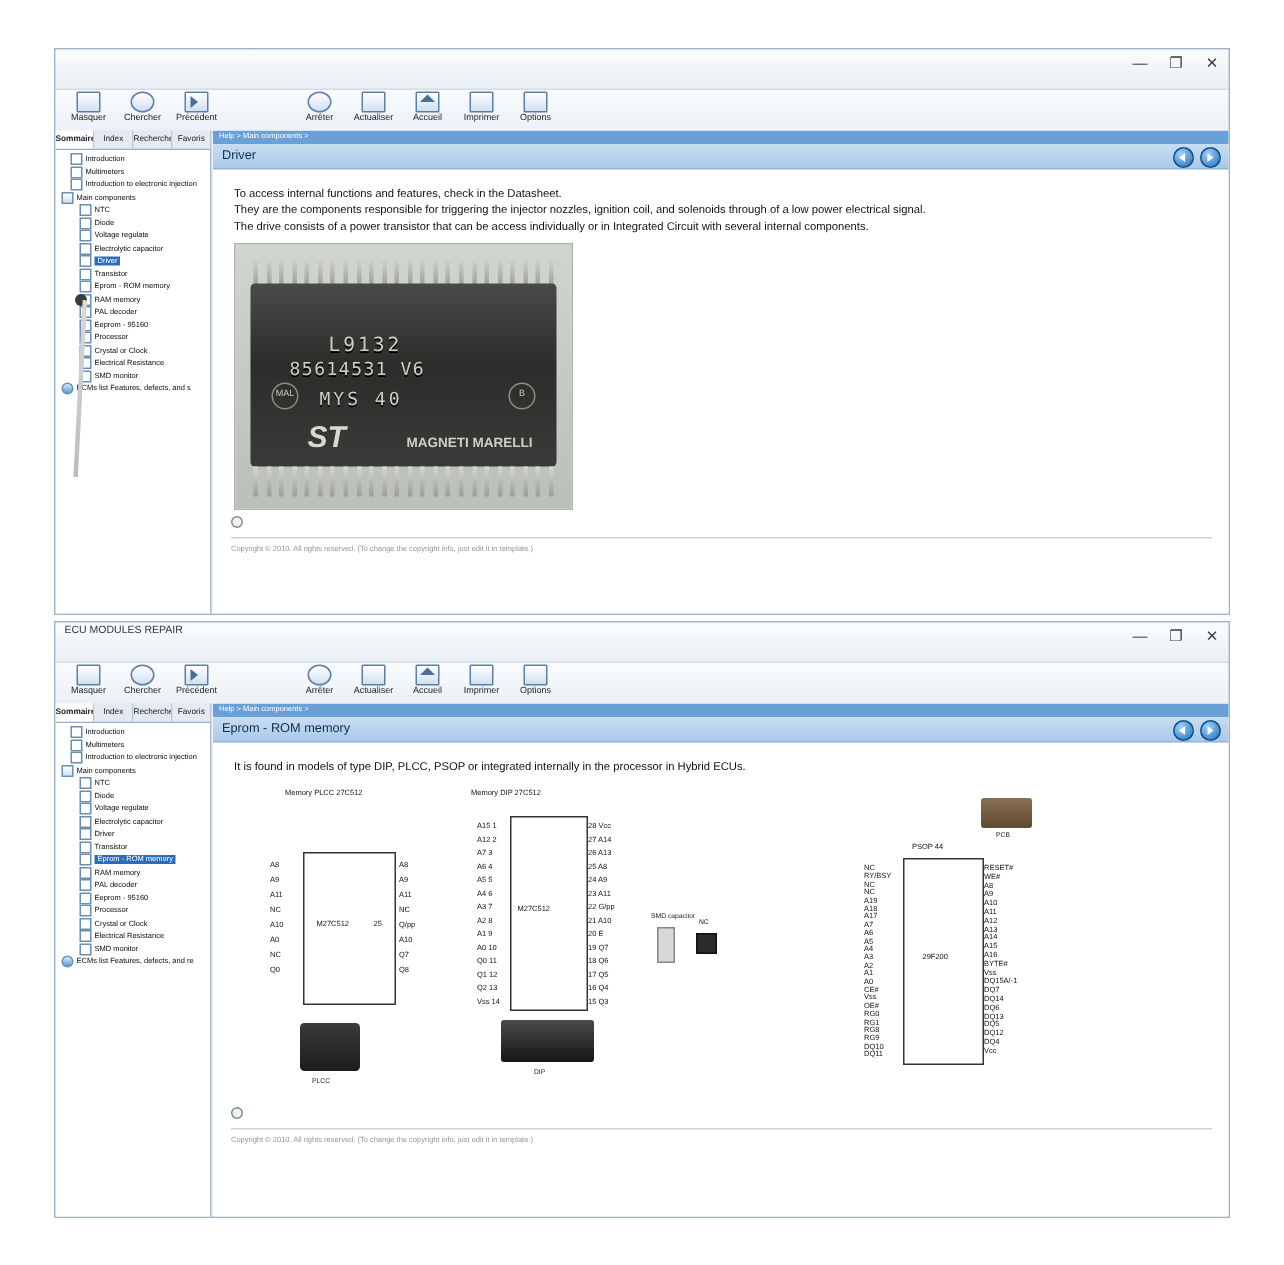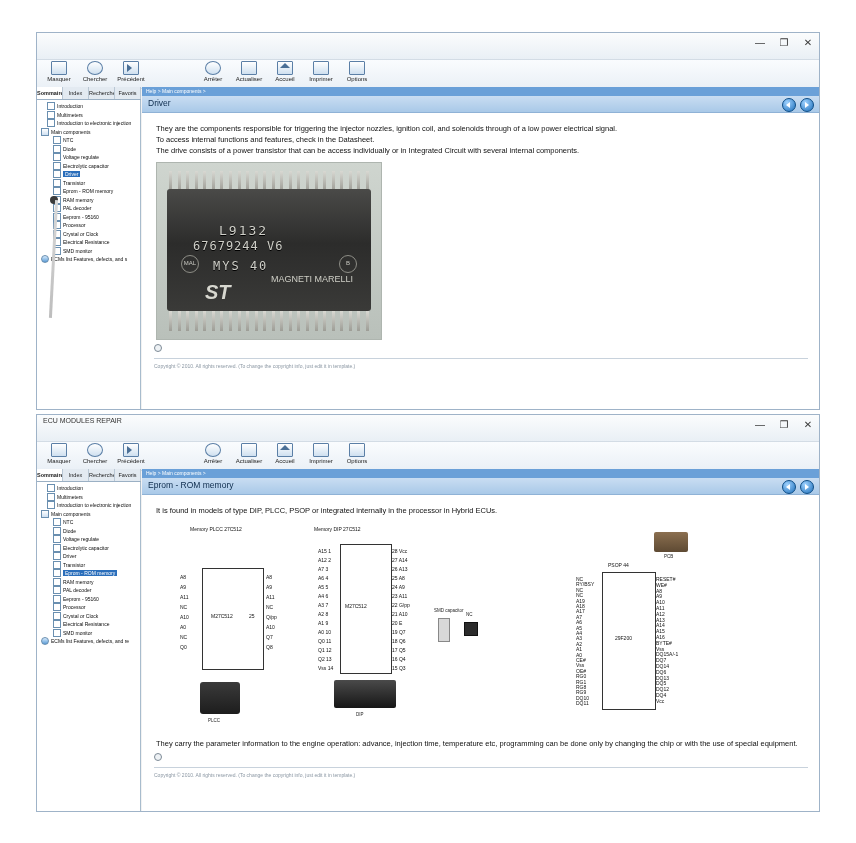--- a/index.html
+++ b/index.html
@@ -288,22 +288,22 @@
   }
   .chip-l1 { left: 52px; top: 34px; font-size: 13px; letter-spacing: 2px; }
   .chip-l2 { left: 26px; top: 50px; font-size: 12px; letter-spacing: 1px; }
   .chip-l3 { left: 46px; top: 70px; font-size: 12px; letter-spacing: 2px; }
   .chip-brand {
     position: absolute; left: 38px; top: 92px;
     font-size: 20px; font-style: italic; font-weight: bold;
     color: #d8d8d0;
   }
   .chip-brand2 {
-    position: absolute; left: 104px; top: 86px;
-    font-size: 9px; color: #cfcfc6; line-height: 9px;
+    position: absolute; left: 104px; top: 102px;
+    font-size: 9px; color: #cfcfc6; line-height: 9px; font-weight: bold;
   }
   .chip-mark {
     position: absolute;
     border: 1px solid #8d8d86;
     border-radius: 50%;
     color: #c9c9c2;
     font-size: 6px;
     text-align: center;
     line-height: 14px;
     width: 16px; height: 16px;
@@ -522,22 +522,22 @@
       <div class="breadcrumb-bar">Help &gt; Main components &gt;</div>
       <div class="title-bar">
         <div class="doc-title">Driver</div>
         <div class="navbtns">
           <div class="navbtn back"></div>
           <div class="navbtn fwd"></div>
         </div>
       </div>
 
       <div class="body-text">
+        <p>To access internal functions and features, check in the Datasheet.</p>
         <p>They are the components responsible for triggering the injector nozzles, ignition coil, and solenoids through of a low power electrical signal.</p>
-        <p>To access internal functions and features, check in the Datasheet.</p>
         <p>The drive consists of a power transistor that can be access individually or in Integrated Circuit with several internal components.</p>
       </div>
 
       <div class="chip-photo">
         <div class="pins top">
           <span class="pin"></span>
             <span class="pin"></span>
             <span class="pin"></span>
             <span class="pin"></span>
           <span class="pin"></span>
@@ -556,21 +556,21 @@
             <span class="pin"></span>
             <span class="pin"></span>
             <span class="pin"></span>
           <span class="pin"></span>
             <span class="pin"></span>
             <span class="pin"></span>
             <span class="pin"></span>
         </div>
         <div class="chip-body">
           <div class="chip-txt chip-l1">L9132</div>
-          <div class="chip-txt chip-l2">67679244 V6</div>
+          <div class="chip-txt chip-l2">85614531 V6</div>
           <div class="chip-txt chip-l3">MYS 40</div>
           <div class="chip-brand">ST</div>
           <div class="chip-brand2">MAGNETI MARELLI</div>
           <div class="chip-mark m1">MAL</div>
           <div class="chip-mark m2">B</div>
         </div>
         <div class="pins bot">
           <span class="pin"></span>
             <span class="pin"></span>
             <span class="pin"></span>
@@ -884,23 +884,20 @@
             <div class="dia-lbl" style="left: 514px; top: 141px;">DQ14</div>
             <div class="dia-lbl" style="left: 514px; top: 146.8px;">DQ6</div>
             <div class="dia-lbl" style="left: 514px; top: 152.6px;">DQ13</div>
             <div class="dia-lbl" style="left: 514px; top: 158.4px;">DQ5</div>
             <div class="dia-lbl" style="left: 514px; top: 164.2px;">DQ12</div>
             <div class="dia-lbl" style="left: 514px; top: 170px;">DQ4</div>
             <div class="dia-lbl" style="left: 514px; top: 175.8px;">Vcc</div>
           </div>
       </div>
 
-      <div class="body-text" style="padding-top:4px;">
-        <p>They carry the parameter information to the engine operation: advance, injection time, temperature etc, programming can be done only by changing the chip or with the use of special equipment.</p>
-      </div>
 
       <div class="edit-dot"></div>
       <div class="footer-rule"></div>
       <div class="copyright">Copyright © 2010. All rights reserved. (To change the copyright info, just edit it in template.)</div>
     </div>
   </div>
 
 </div>
 
 </body></html>

